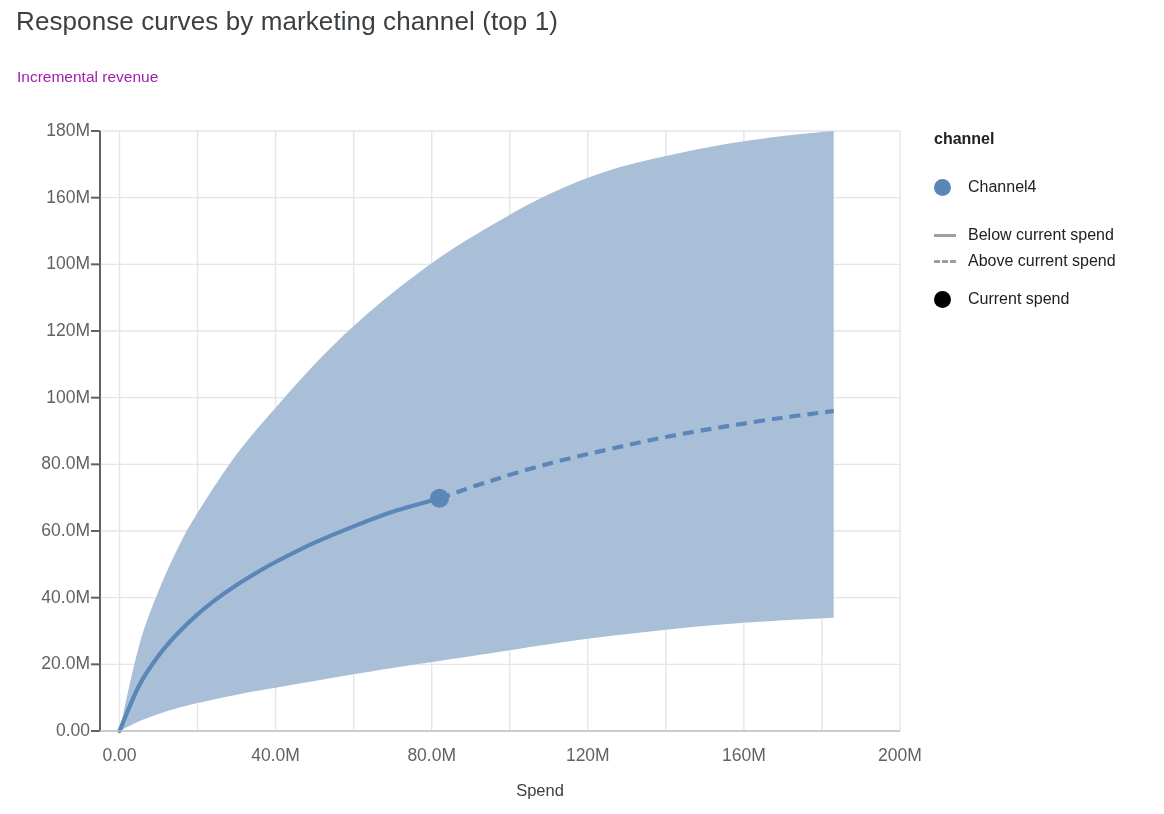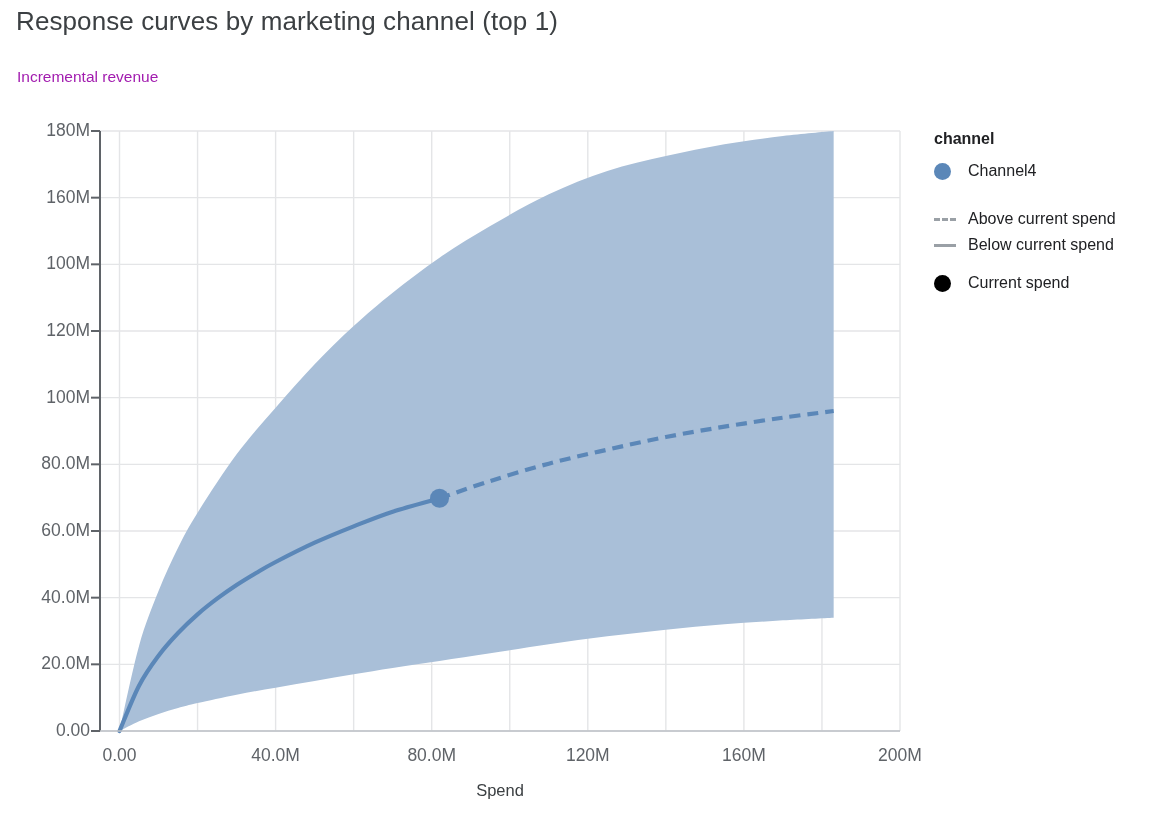--- a/index.html
+++ b/index.html
@@ -71,33 +71,34 @@
     width: 110px;
   }
   .axis-title-x {
     position: absolute;
     left: 0;
     top: 781px;
     width: 1000px;
     text-align: center;
     font-size: 16.5px;
     color: #3c4043;
+    padding-left: 40px;
   }
   
   .legend {
     position: absolute;
     left: 934px;
     top: 130px;
     width: 230px;
   }
   .legend-title {
     font-size: 16px;
     font-weight: bold;
     color: #202124;
-    margin-bottom: 10px;
+    margin-bottom: 26px;
   }
   .legend-row {
     display: flex;
     align-items: center;
     height: 26px;
   }
   .legend-group-gap {
     height: 22px;
   }
   .legend-group-gap2 {
@@ -218,32 +219,32 @@
       <span class="legend-swatch">
         <span class="dot dot-series"></span>
       </span>
       <span class="legend-label">Channel4</span>
     </div>
 
     <div class="legend-group-gap"></div>
 
     <div class="legend-row">
       <span class="legend-swatch">
+        <span class="line-solid"></span>
+      </span>
+      <span class="legend-label">Below current spend</span>
+    </div>
+
+    <div class="legend-row">
+      <span class="legend-swatch">
         <span class="line-dashed"></span>
       </span>
       <span class="legend-label">Above current spend</span>
     </div>
 
-    <div class="legend-row">
-      <span class="legend-swatch">
-        <span class="line-solid"></span>
-      </span>
-      <span class="legend-label">Below current spend</span>
-    </div>
-
     <div class="legend-group-gap2"></div>
 
     <div class="legend-row">
       <span class="legend-swatch">
         <span class="dot dot-current"></span>
       </span>
       <span class="legend-label">Current spend</span>
     </div>
   </div>
 

